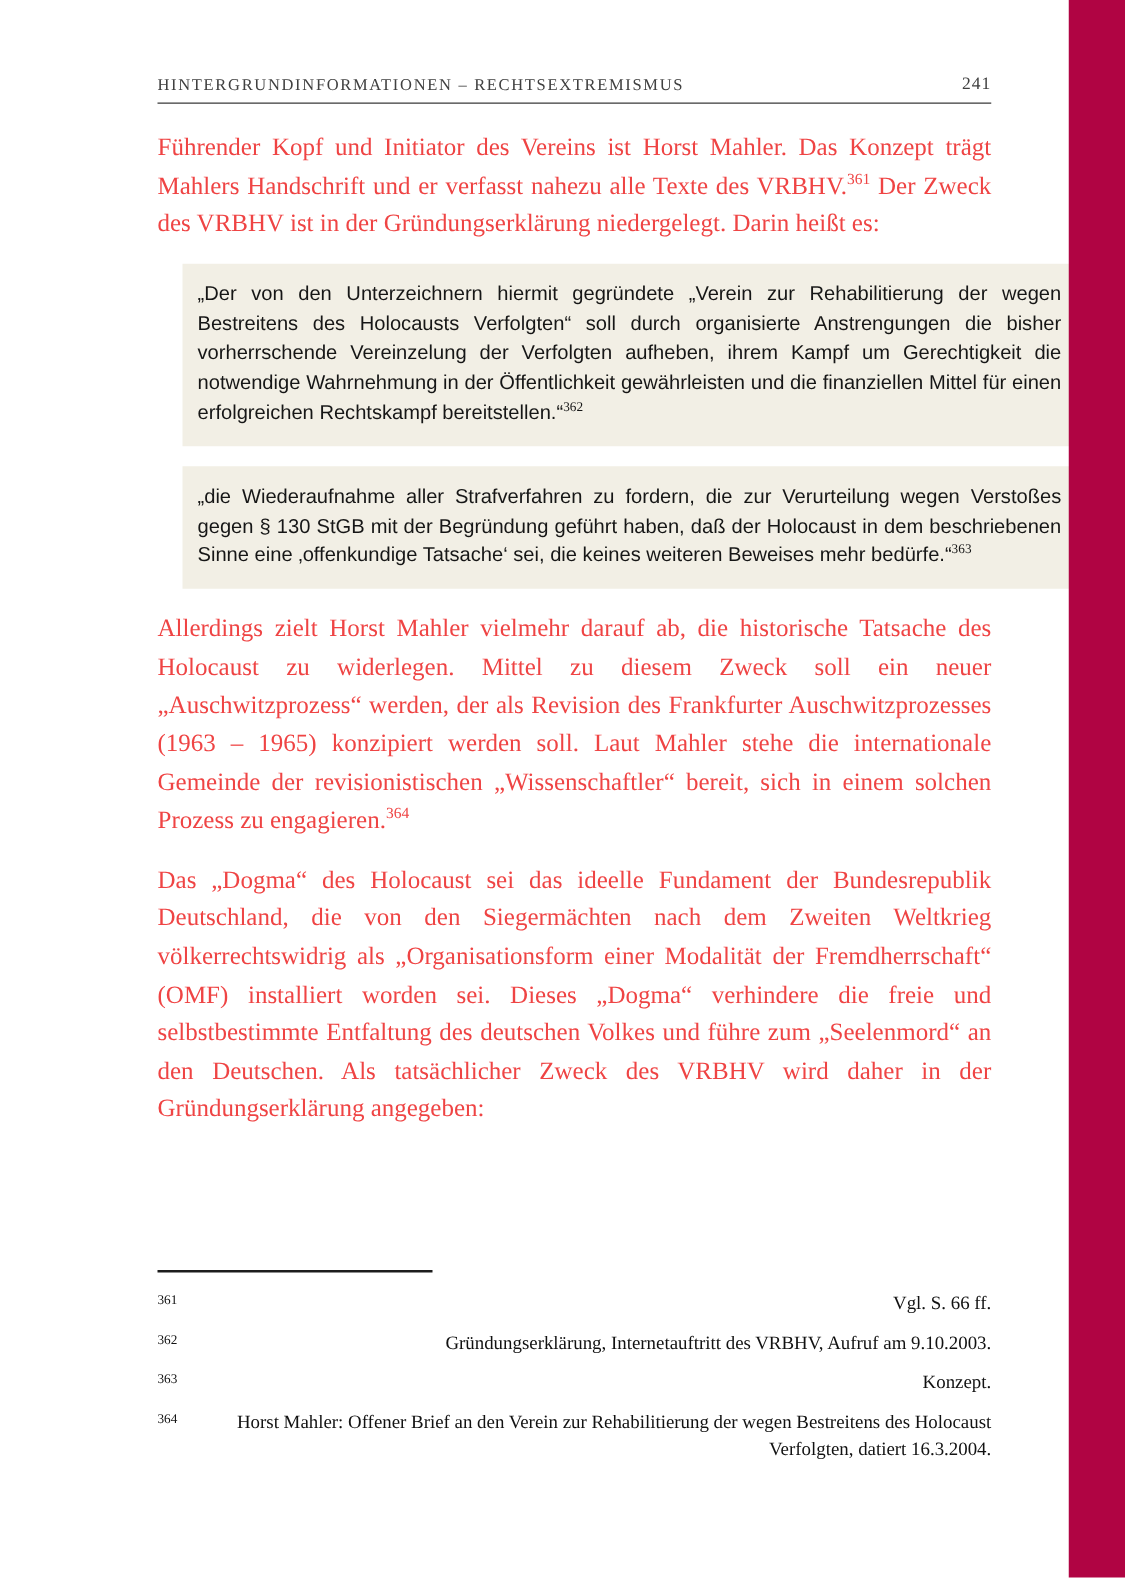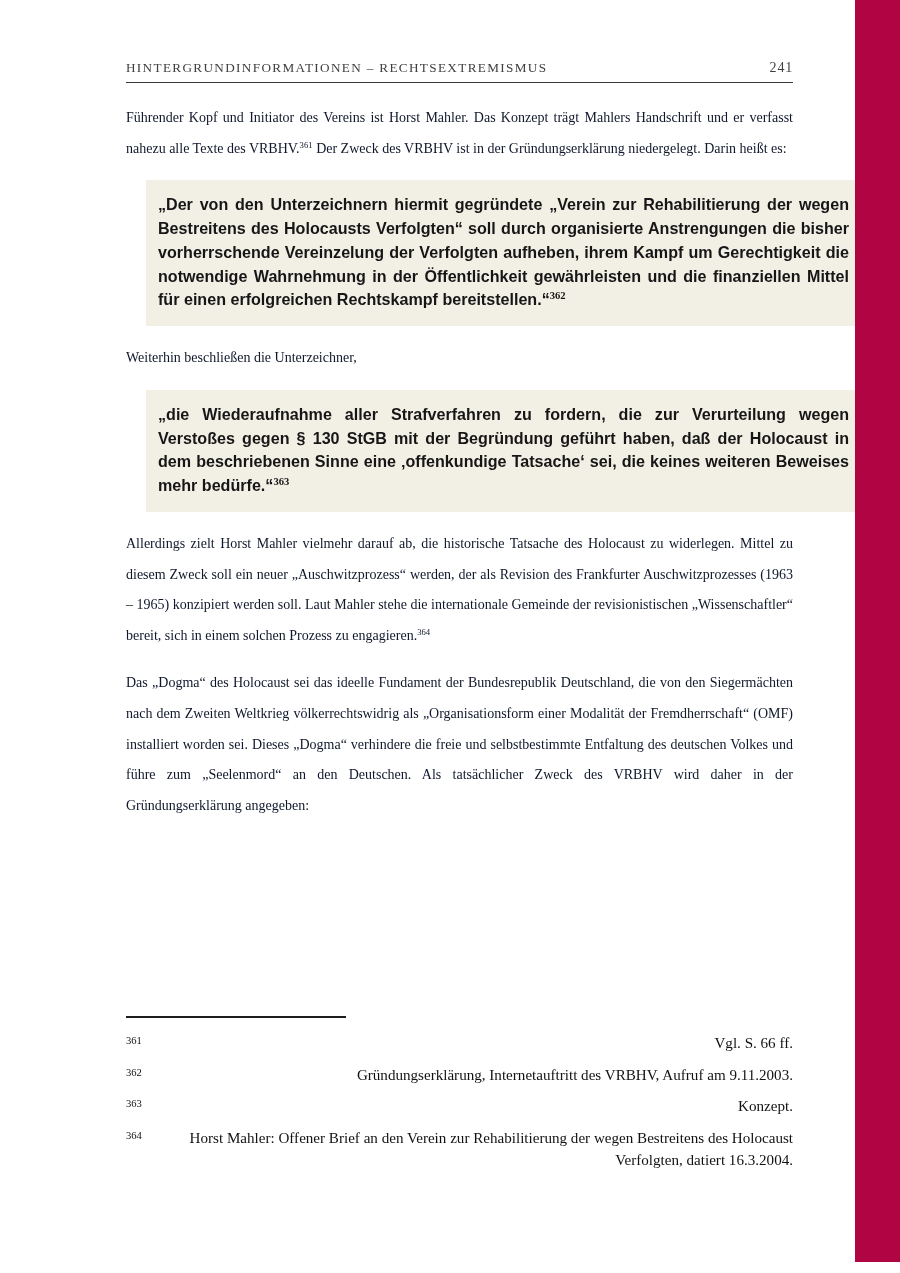--- a/index.html
+++ b/index.html
@@ -64,23 +64,23 @@
     position: absolute;
     left: 126px;
     top: 103px;
     width: 667px;
   }
 
   p.body-par {
     margin: 0 0 0 0;
     text-align: justify;
     text-justify: inter-word;
-    font-size: 14px;
+    font-size: 20px;
     line-height: 30.6px;
-    color: #0f172a;
+    color: #ef4444;
     hyphens: manual;
   }
   p.body-par + p.body-par,
   p.body-par.spaced {
     margin-top: 17px;
   }
   p.body-par.lead-in {
     margin-top: 17px;
     text-align: left;
   }
@@ -97,21 +97,20 @@
     margin: 16px 2px 0 20px;
     padding: 13px 17px 14px 12px;
     width: 720px;
     box-sizing: border-box;
     font-family: "Liberation Sans", "DejaVu Sans", sans-serif;
     font-size: 16.1px;
     line-height: 23.8px;
     color: #161616;
     text-align: justify;
     text-justify: inter-word;
-    font-weight: bold;
   }
   .quote-block.truncated {
     padding-bottom: 0;
   }
   .quote-block sup.fn {
     font-family: "Liberation Serif", "DejaVu Serif", serif;
     font-size: 0.66em;
     vertical-align: 0.6em;
   }
 
@@ -161,42 +160,41 @@
     <span class="rh-title">HINTERGRUNDINFORMATIONEN – RECHTSEXTREMISMUS</span>
     <span class="rh-page">241</span>
   </div>
 
   <div class="content">
 
     <p class="body-par"><span>Führender Kopf und Initiator des Vereins ist Horst Mahler. Das Konzept trägt Mahlers Handschrift und er verfasst nahezu alle Texte des VRBHV.</span><sup class="fn">361</sup><span> Der Zweck des VRBHV ist in der Gründungserklärung niedergelegt. Darin heißt es:</span></p>
 
     <div class="quote-block"><span>„Der von den Unterzeichnern hiermit gegründete „Verein zur Rehabilitierung der wegen Bestreitens des Holocausts Verfolgten“ soll durch organisierte Anstrengungen die bisher vorherrschende Vereinzelung der Verfolgten aufheben, ihrem Kampf um Gerechtigkeit die notwendige Wahrnehmung in der Öffentlichkeit gewährleisten und die finanziellen Mittel für einen erfolgreichen Rechtskampf bereitstellen.“</span><sup class="fn">362</sup></div>
 
-    <p class="body-par lead-in">Weiterhin beschließen die Unterzeichner,</p>
 
     <div class="quote-block"><span>„die Wiederaufnahme aller Strafverfahren zu fordern, die zur Verurteilung wegen Verstoßes gegen § 130 StGB mit der Begründung geführt haben, daß der Holocaust in dem beschriebenen Sinne eine ‚offenkundige Tatsache‘ sei, die keines weiteren Beweises mehr bedürfe.“</span><sup class="fn">363</sup></div>
 
     <p class="body-par spaced"><span>Allerdings zielt Horst Mahler vielmehr darauf ab, die historische Tatsache des Holocaust zu widerlegen. Mittel zu diesem Zweck soll ein neuer „Auschwitzprozess“ werden, der als Revision des Frankfurter Auschwitzprozesses (1963 – 1965) konzipiert werden soll. Laut Mahler stehe die internationale Gemeinde der revisionistischen „Wissenschaftler“ bereit, sich in einem solchen Prozess zu engagieren.</span><sup class="fn">364</sup></p>
 
     <p class="body-par spaced">Das „Dogma“ des Holocaust sei das ideelle Fundament der Bundesrepublik Deutschland, die von den Siegermächten nach dem Zweiten Weltkrieg völkerrechtswidrig als „Organisationsform einer Modalität der Fremdherrschaft“ (OMF) installiert worden sei. Dieses „Dogma“ verhindere die freie und selbstbestimmte Entfaltung des deutschen Volkes und führe zum „Seelenmord“ an den Deutschen. Als tatsächlicher Zweck des VRBHV wird daher in der Gründungserklärung angegeben:</p>
 
 
   </div>
 
   <div class="footnotes">
     <div class="fn-rule"></div>
 
     <div class="fn-item">
       <span class="fn-num">361</span>
       <span class="fn-text">Vgl. S. 66 ff.</span>
     </div>
 
     <div class="fn-item">
       <span class="fn-num">362</span>
-      <span class="fn-text">Gründungserklärung, Internetauftritt des VRBHV, Aufruf am 9.11.2003.</span>
+      <span class="fn-text">Gründungserklärung, Internetauftritt des VRBHV, Aufruf am 9.10.2003.</span>
     </div>
 
     <div class="fn-item">
       <span class="fn-num">363</span>
       <span class="fn-text">Konzept.</span>
     </div>
 
     <div class="fn-item">
       <span class="fn-num">364</span>
       <span class="fn-text">Horst Mahler: Offener Brief an den Verein zur Rehabilitierung der wegen Bestreitens des Holocaust Verfolgten, datiert 16.3.2004.</span>

